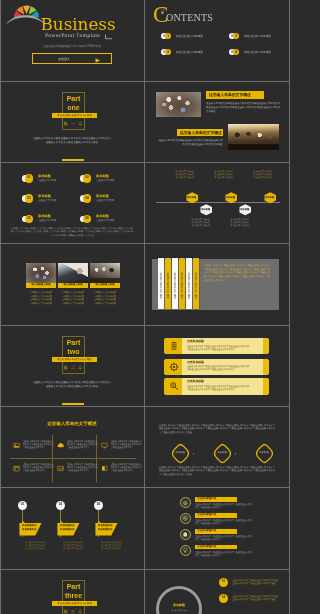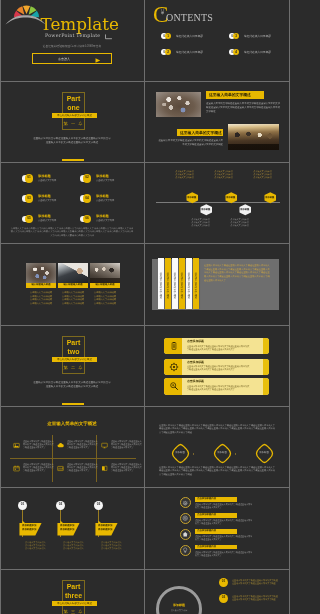--- a/index.html
+++ b/index.html
@@ -34,21 +34,21 @@
   <svg class="a" style="left:13px;top:3px;width:27px;height:17px" viewBox="0 0 30 20" preserveAspectRatio="none">
       <path d="M11.20 15.76 L1.00 16.63 A14.0 14.0 0 0 1 3.46 9.07 Z" fill="#d7374a"></path>
       <path d="M12.65 13.76 L3.89 8.48 A14.0 14.0 0 0 1 10.33 3.80 Z" fill="#e8832a"></path>
       <path d="M15.00 13.00 L11.02 3.58 A14.0 14.0 0 0 1 18.98 3.58 Z" fill="#f0a62c"></path>
       <path d="M17.35 13.76 L19.67 3.80 A14.0 14.0 0 0 1 26.11 8.48 Z" fill="#8cc63f"></path>
       <path d="M18.80 15.76 L26.54 9.07 A14.0 14.0 0 0 1 29.00 16.63 Z" fill="#17a2a8"></path>
   </svg>
   <svg class="a" style="left:5px;top:14.5px;width:41px;height:10px" viewBox="0 0 41 10" preserveAspectRatio="none">
     <path d="M0.4 9.6 C7.5 1.5 14.5 0.3 20.5 0.3 C26.5 0.3 33.5 1.5 40.6 9.6 C33.5 3.6 26.5 2.4 20.5 2.4 C14.5 2.4 7.5 3.6 0.4 9.6 Z" fill="#a6a6a6"></path>
   </svg>
-  <div class="a ylw" style="left:40.5px;top:16px;font-family:'DejaVu Serif',serif;font-size:16.8px;line-height:17px;letter-spacing:0px;white-space:nowrap">Template</div>
+  <div class="a ylw" style="left:40.5px;top:16px;font-family:'DejaVu Serif',serif;font-size:16.8px;line-height:17px;letter-spacing:0px;white-space:nowrap">Business</div>
   <div class="a ser" style="left:45px;top:32.5px;font-family:'DejaVu Serif',serif;font-size:4.8px;line-height:5px;color:#bfbfbf;letter-spacing:0.2px;white-space:nowrap">PowerPoint Template</div>
   <svg class="a" style="left:104px;top:33.5px;width:9px;height:6px" viewBox="0 0 9 7">
     <path d="M1 0.5 L1 5.5 L8.5 5.5" stroke="#bdbdbd" stroke-width="0.9" fill="none"></path>
   </svg>
   <div class="a ctr" style="left:0;top:45px;width:144px;font-size:2.7px;line-height:3.4px;color:#9c9c9c">适合汇报总结/述职报告/工作计划等 LOGO可替换</div>
   <div class="a" style="left:32px;top:53px;width:80px;height:11px;border:0.9px solid #e8b800;">
     <div class="a ctr" style="left:0;top:3.4px;width:62px;font-size:3px;line-height:4px;color:#dcdcdc">点击进入</div>
     <svg class="a" style="left:62px;top:3.6px;width:6px;height:5px" viewBox="0 0 6 5">
           <path d="M0.5 0.3 L5.2 2.5 L0.5 4.7 Z" fill="#e8b800"></path>
         </svg>

